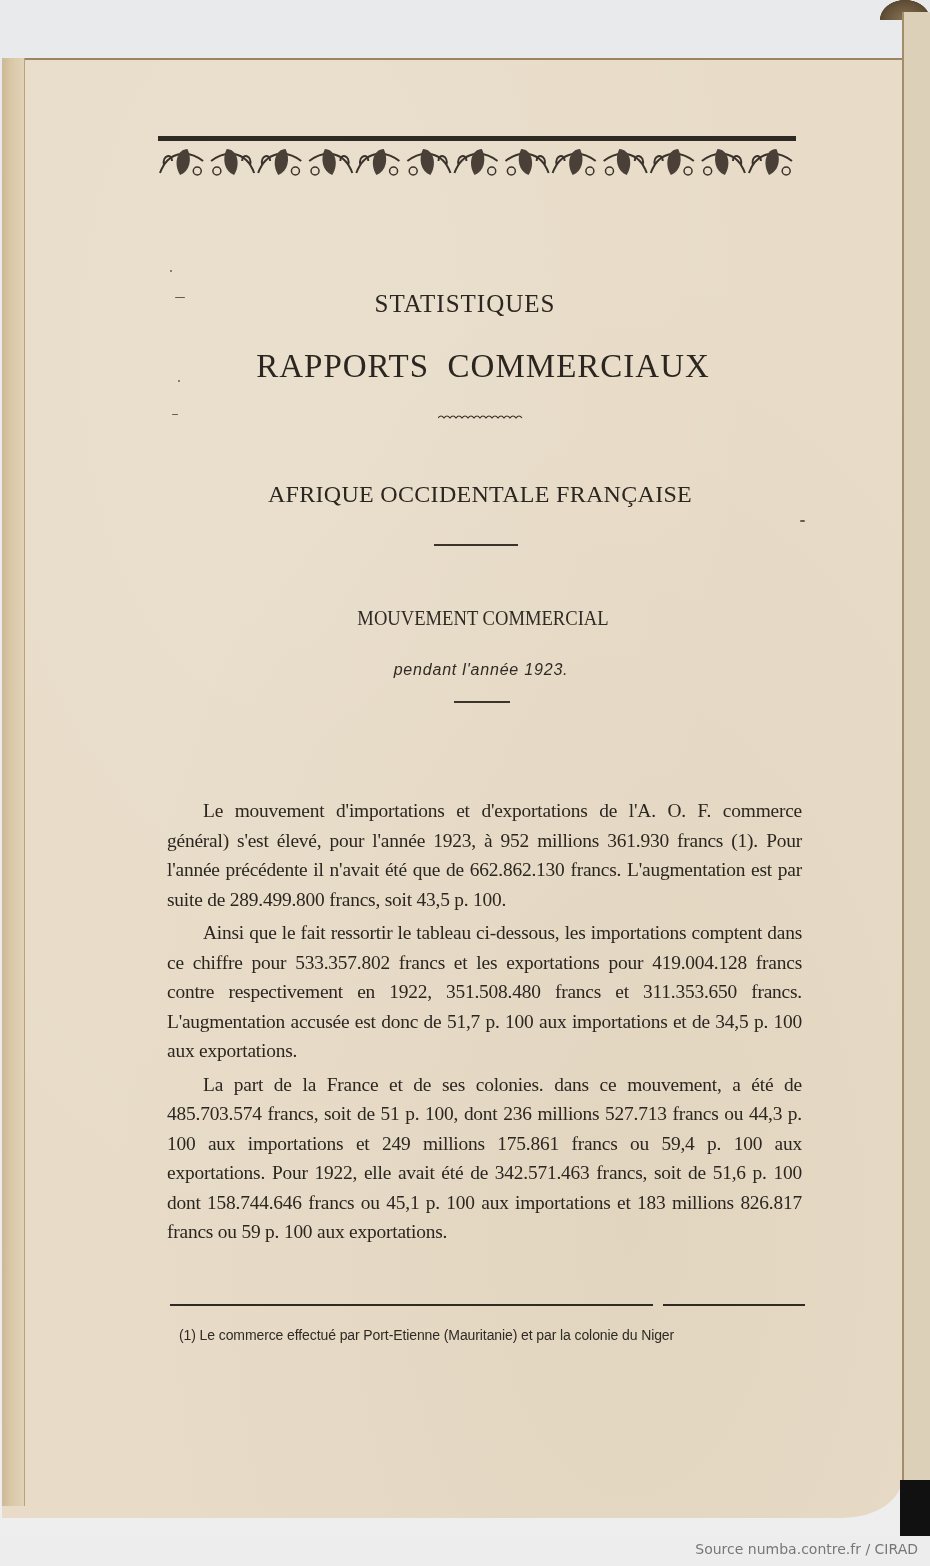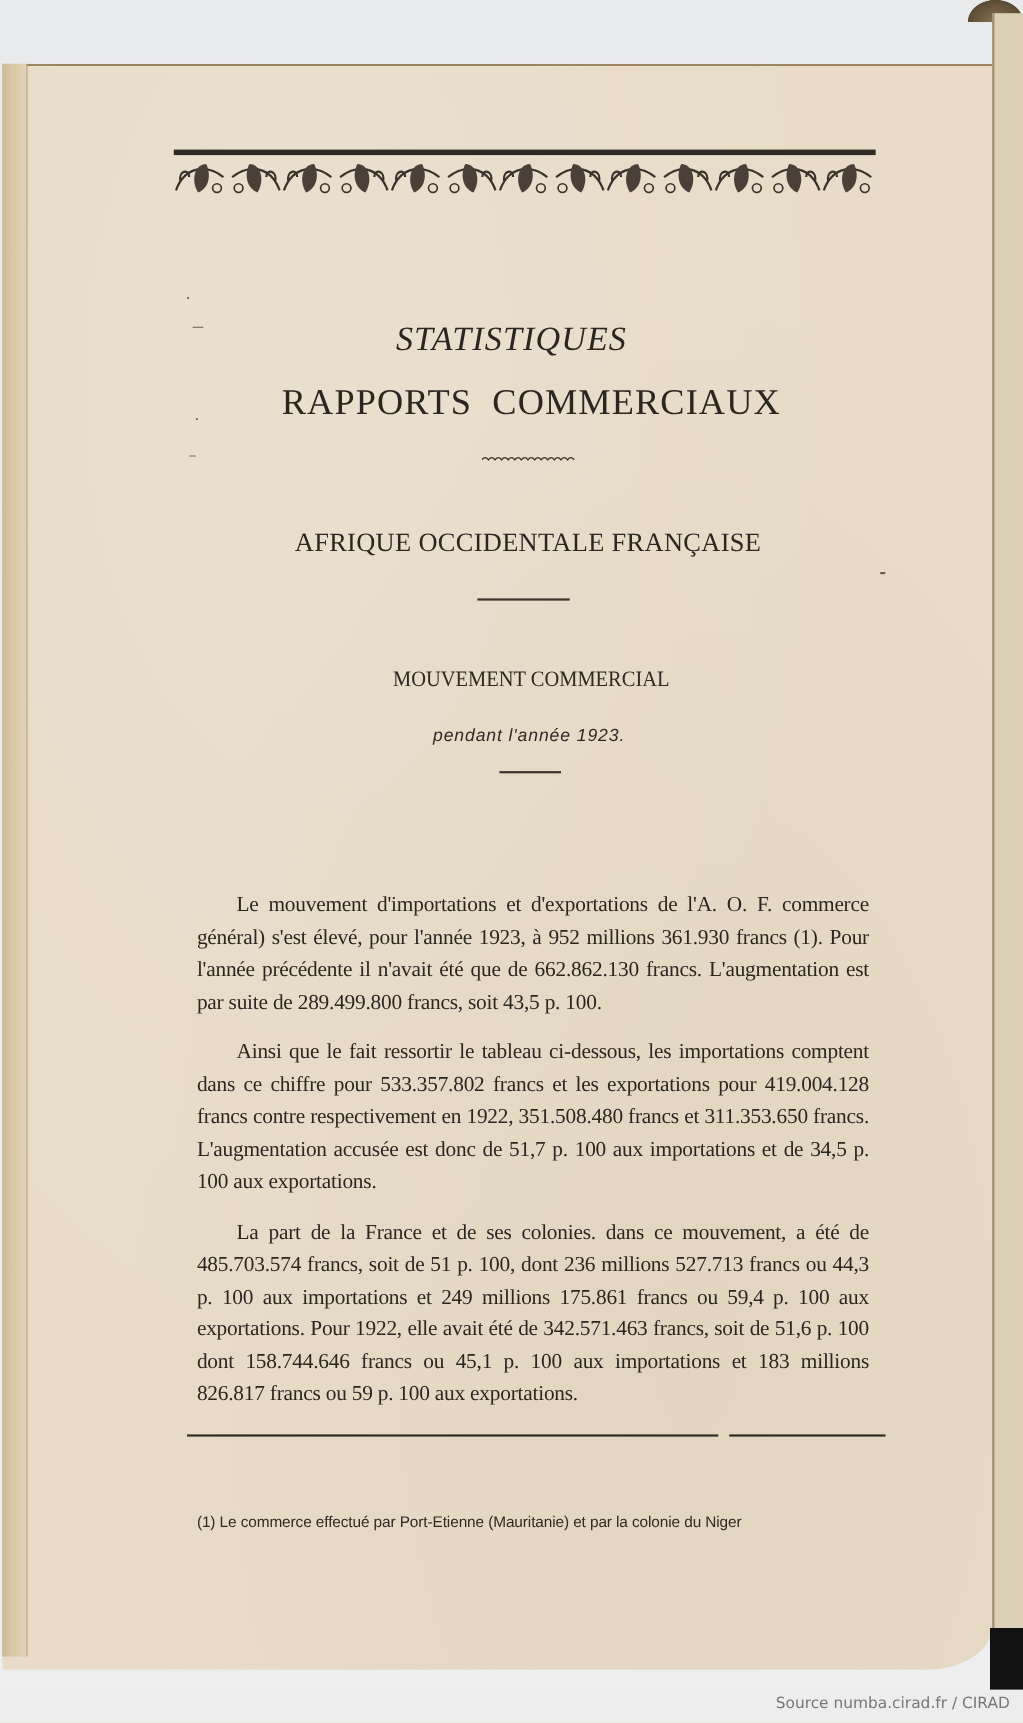--- a/index.html
+++ b/index.html
@@ -45,21 +45,21 @@
     }
     .ornament .bar {
       position: absolute; left: 0; top: 0; width: 100%; height: 5px; background: #2f2a24;
     }
     .ornament svg { position: absolute; left: 0; top: 7px; }
 
     .title1, .title2 {
       position: absolute; left: 0; width: 930px; text-align: center;
       color: #2b2620; letter-spacing: 1px;
     }
-    .title1 { top: 290px; font-size: 31px; font-style: italic; }
+    .title1 { top: 290px; font-size: 25px; }
     .title2 { top: 348px; font-size: 33px; left: 18px; }
     .wavy { position: absolute; left: 438px; top: 414px; }
 
     .subtitle {
       position: absolute; left: 0; width: 960px; top: 481px; text-align: center;
       font-size: 24px; color: #2b2620; letter-spacing: 0.3px;
     }
     .rule {
       position: absolute; height: 2px; background: #3b342b;
     }
@@ -71,29 +71,29 @@
       position: absolute; left: 0; width: 962px; top: 661px; text-align: center;
       font-family: "Liberation Sans", sans-serif; font-style: italic;
       font-size: 16px; color: #2f2a23; letter-spacing: 0.8px;
     }
 
     .body-text {
       position: absolute; left: 163px; top: 792px; width: 643px;
       font-size: 19.4px; line-height: 29.5px; color: #2b2620;
       text-align: justify; letter-spacing: -0.2px;
     }
-    .body-text p { margin: 16px; text-indent: 36px; text-align-last: left; }
+    .body-text p { margin: 4px; text-indent: 36px; text-align-last: left; }
 
     .foot-rule {
       position: absolute; top: 1304px; height: 2px; background: #2f2a24;
     }
     .footnote {
       position: absolute; left: 163px; top: 1325px; width: 650px;
       font-size: 14px; line-height: 21px; color: #2f2a24;
-      font-family: "Liberation Sans", sans-serif; letter-spacing: -0.1px; margin-top: 48px;
+      font-family: "Liberation Sans", sans-serif; letter-spacing: -0.1px;
     }
     .footnote .fn-1 { padding-left: 16px; white-space: nowrap; }
 
     .source-credit {
       position: absolute; right: 12px; top: 1541px;
       font-family: "DejaVu Sans", sans-serif; font-size: 14px; color: #777;
     }
     .specks span { position: absolute; background: #6b5c48; border-radius: 1px; }
   </style>
 </head>
@@ -204,13 +204,13 @@
 </div>
 
 <div class="specks">
   <span style="left:170px;top:270px;width:2px;height:2px;"></span>
   <span style="left:175px;top:297px;width:10px;height:1px;"></span>
   <span style="left:178px;top:380px;width:2px;height:2px;"></span>
   <span style="left:172px;top:414px;width:6px;height:1px;"></span>
   <span style="left:800px;top:520px;width:5px;height:2px;"></span>
 </div>
 
-<div class="source-credit">Source numba.cirad.fr / CIRAD</div>
+<div class="source-credit">Source numba.contre.fr / CIRAD</div>
 
 </body></html>

